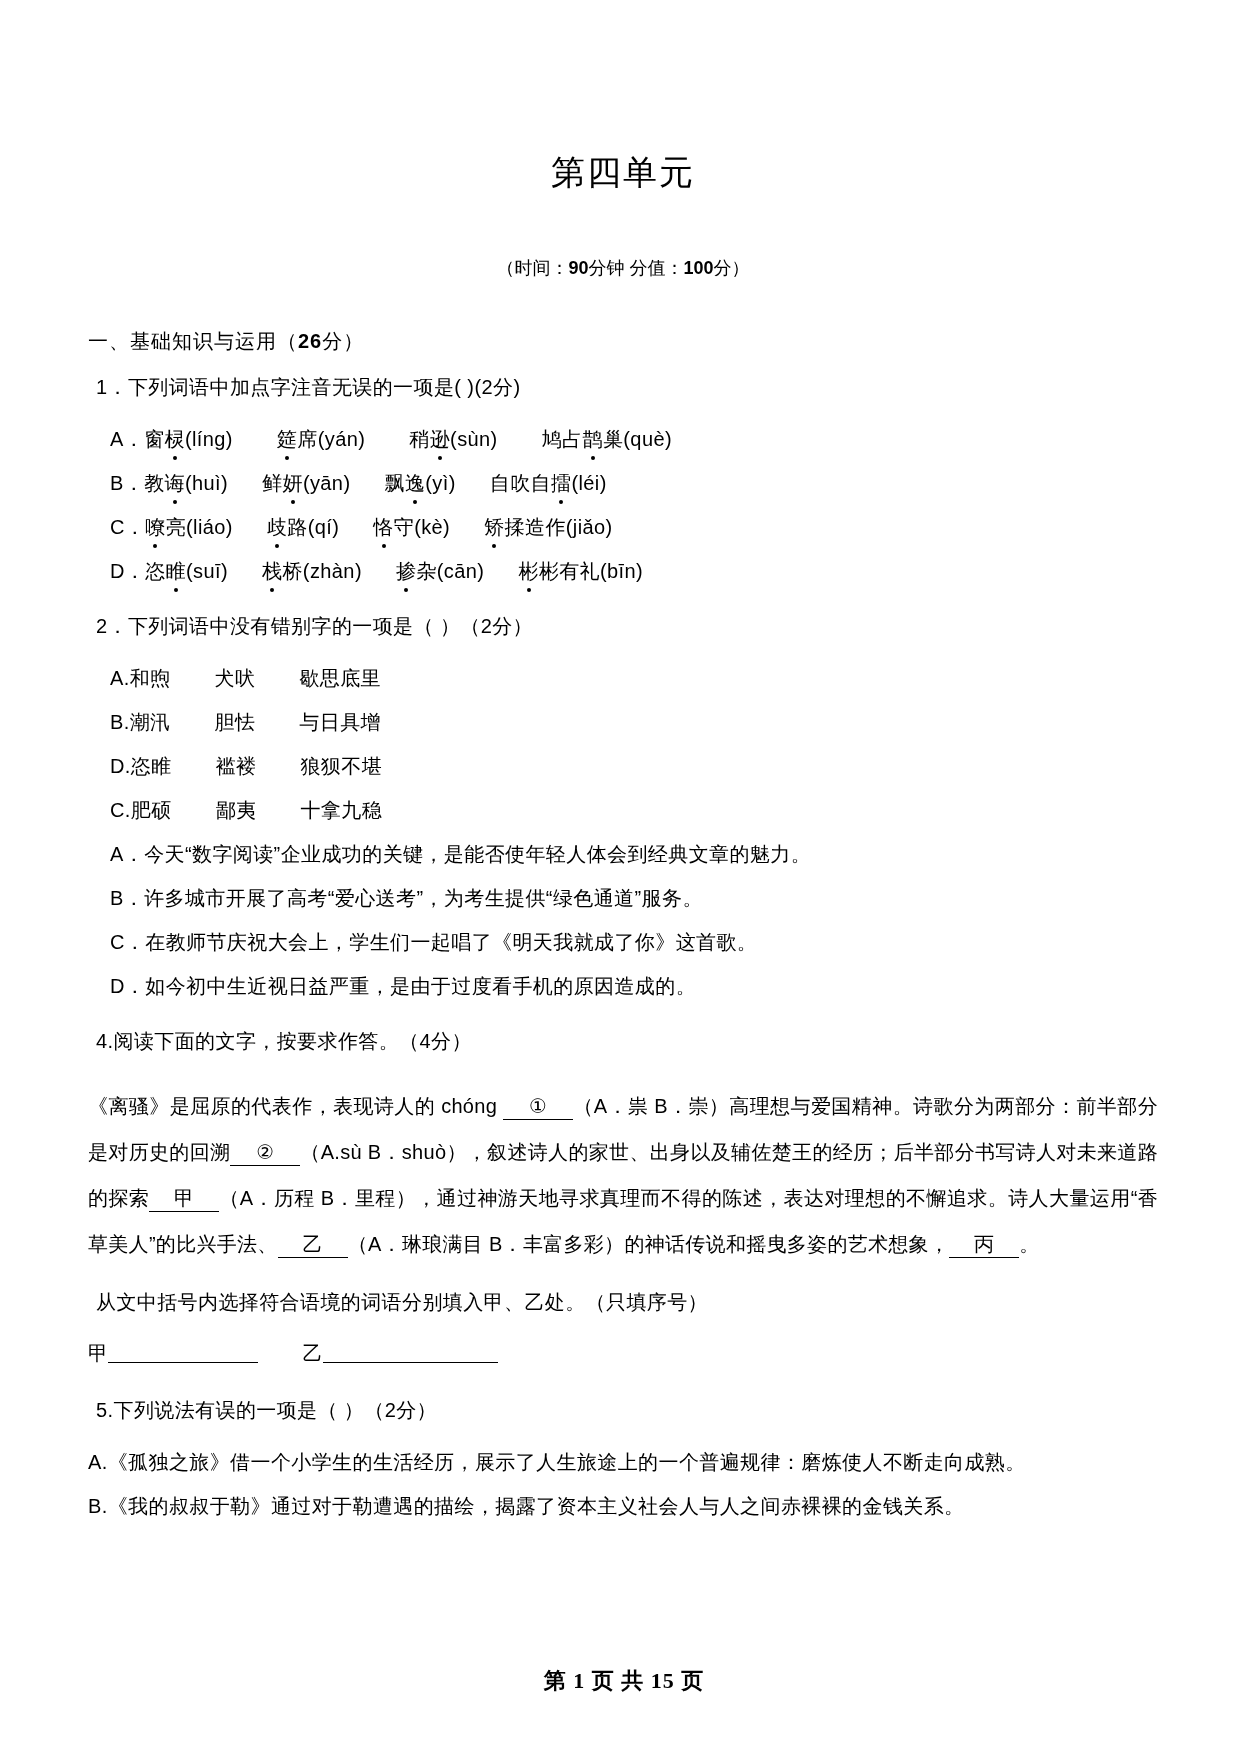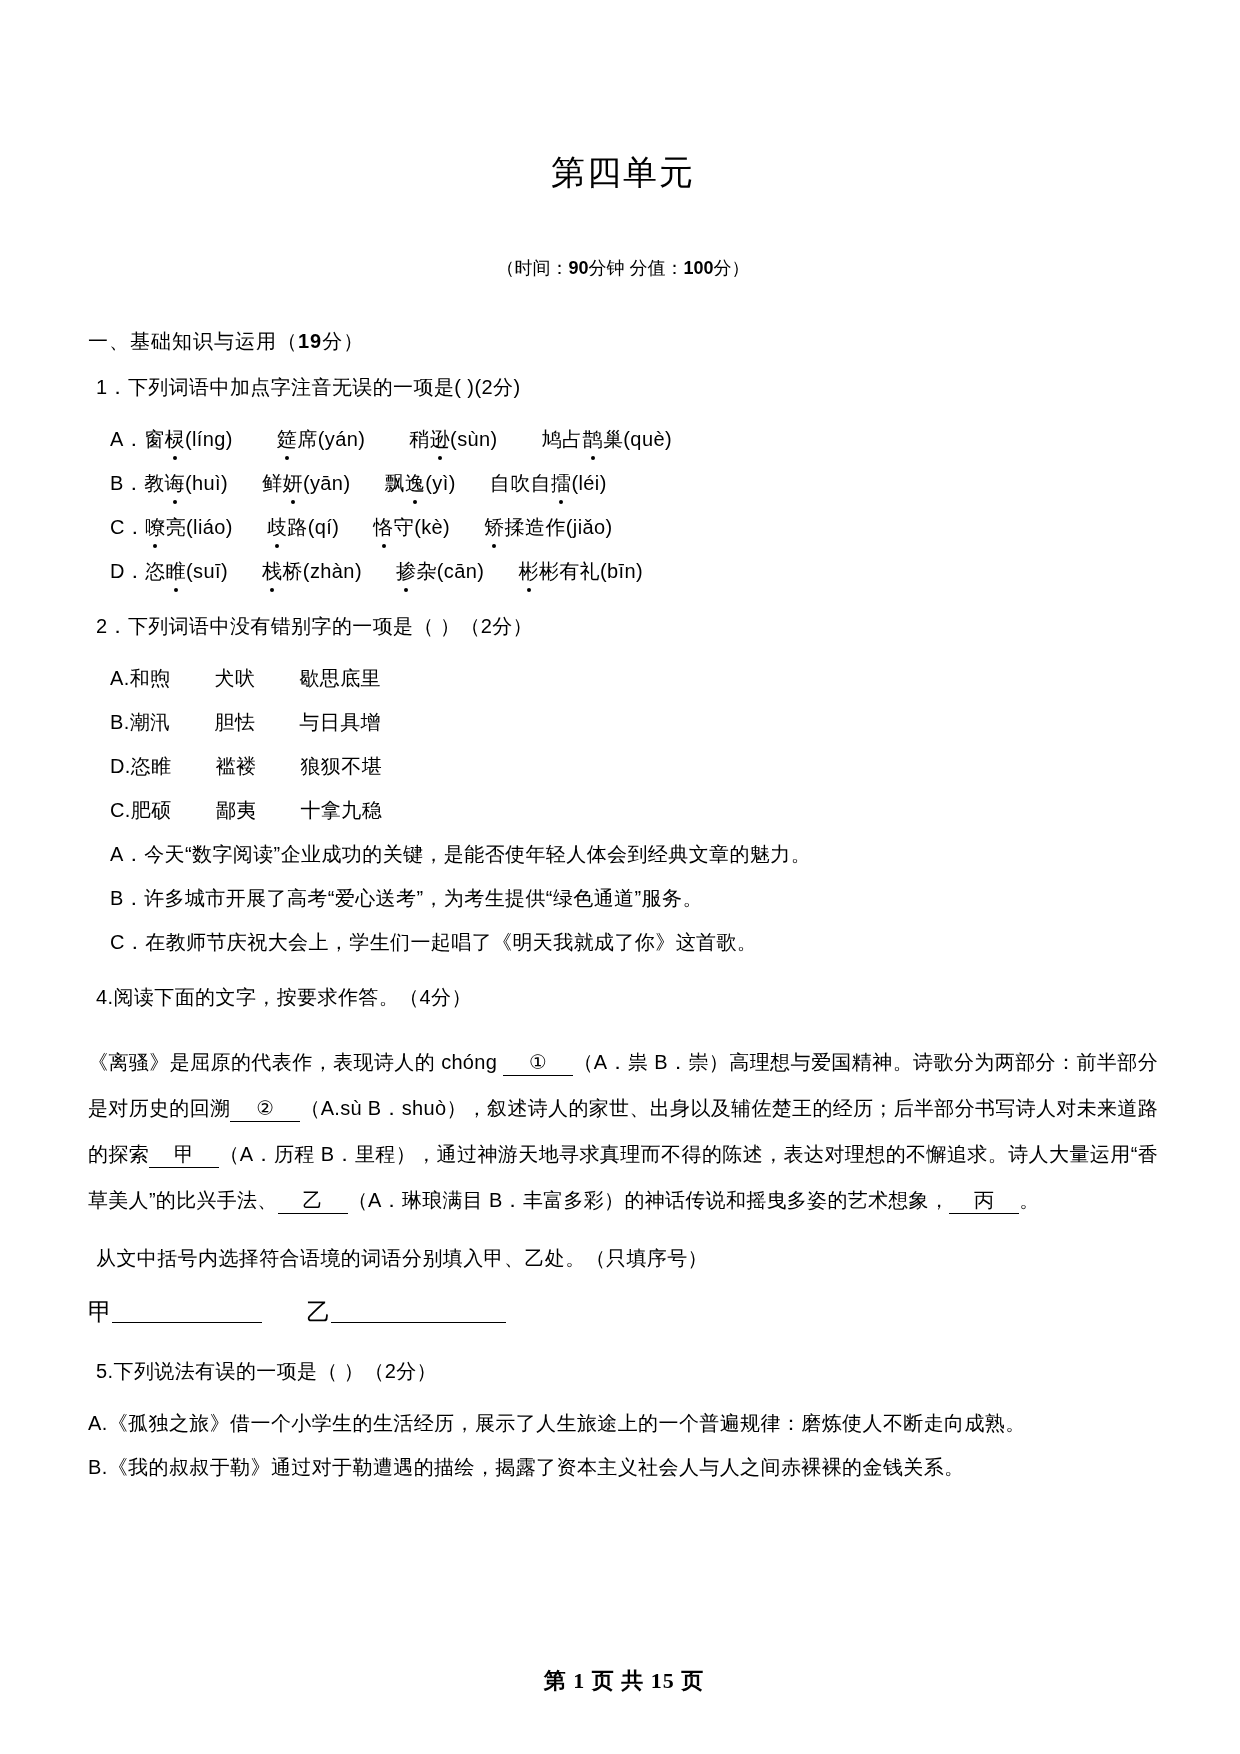--- a/index.html
+++ b/index.html
@@ -108,21 +108,21 @@
   .blank-word {
     display:inline-block;
     border-bottom:1.6px solid #000;
     min-width:62px;
     text-align:center;
     padding:0 4px;
     line-height:26px;
   }
 
   .answer-line {
-    font-size:24px;
+    font-size:20px;
     margin:0;
     padding-top:16px;
     letter-spacing:0.4px;
   }
   .fill-blank {
     display:inline-block;
     border-bottom:1.6px solid #000;
     width:150px;
     height:22px;
     vertical-align:-3px;
@@ -146,21 +146,21 @@
 <div class="page">
   <div class="content">
 
     <h1 class="doc-title">第四单元</h1>
 
     <p class="doc-subtitle">
       <span>（时间：</span><b>90</b><span>分钟  分值：</span><b>100</b><span>分）</span>
     </p>
 
     <p class="section-head">
-      <span>一、基础知识与运用（</span><b>19</b><span>分）</span>
+      <span>一、基础知识与运用（</span><b>26</b><span>分）</span>
     </p>
 
     <p class="q-line">1．下列词语中加点字注音无误的一项是(    )(2分)</p>
 
     <p class="opt-line">
       <span>A．</span><span>窗</span><span class="dot">棂</span><span>(líng)</span><span class="gap-lg"></span><span></span><span class="dot">筵</span><span>席(yán)</span><span class="gap-lg"></span><span>稍</span><span class="dot">逊</span><span>(sùn)</span><span class="gap-lg"></span><span>鸠占</span><span class="dot">鹊</span><span>巢(què)</span>
     </p>
 
     <p class="opt-line">
       <span>B．</span><span>教</span><span class="dot">诲</span><span>(huì)</span><span class="gap-md"></span><span>鲜</span><span class="dot">妍</span><span>(yān)</span><span class="gap-md"></span><span>飘</span><span class="dot">逸</span><span>(yì)</span><span class="gap-md"></span><span>自吹自</span><span class="dot">擂</span><span>(léi)</span>
@@ -185,20 +185,21 @@
     <p class="opt-line">
       <span>D.</span><span>恣睢</span><span class="gap-lg"></span><span>褴褛</span><span class="gap-lg"></span><span>狼狈不堪</span>
     </p>
     <p class="opt-line">
       <span>C.</span><span>肥硕</span><span class="gap-lg"></span><span>鄙夷</span><span class="gap-lg"></span><span>十拿九稳</span>
     </p>
 
     <p class="opt-line">A．今天“数字阅读”企业成功的关键，是能否使年轻人体会到经典文章的魅力。</p>
     <p class="opt-line">B．许多城市开展了高考“爱心送考”，为考生提供“绿色通道”服务。</p>
     <p class="opt-line">C．在教师节庆祝大会上，学生们一起唱了《明天我就成了你》这首歌。</p>
+    <p class="opt-line">D．如今初中生近视日益严重，是由于过度看手机的原因造成的。</p>
 
     <p class="q-line" style="padding-top:20px;">4.阅读下面的文字，按要求作答。（4分）</p>
 
     <p class="para para-first"><span>《离骚》是屈原的代表作，表现诗人的 chóng </span><span class="blank-num">①</span><span>（A．祟  B．崇）高理想与爱国精神。诗歌分为两部分：前半部分是对历史的回溯</span><span class="blank-num">②</span><span>（A.sù  B．shuò），叙述诗人的家世、出身以及辅佐楚王的经历；后半部分书写诗人对未来道路的探索</span><span class="blank-word">甲</span><span>（A．历程  B．里程），通过神游天地寻求真理而不得的陈述，表达对理想的不懈追求。诗人大量运用“香草美人”的比兴手法、</span><span class="blank-word">乙</span><span>（A．琳琅满目  B．丰富多彩）的神话传说和摇曳多姿的艺术想象，</span><span class="blank-word">丙</span><span>。</span></p>
 
     <p class="q-line" style="padding-top:14px;">从文中括号内选择符合语境的词语分别填入甲、乙处。（只填序号）</p>
 
     <p class="answer-line">
       <span>甲</span><span class="fill-blank"></span><span class="gap-lg"></span><span>乙</span><span class="fill-blank wide"></span>
     </p>

